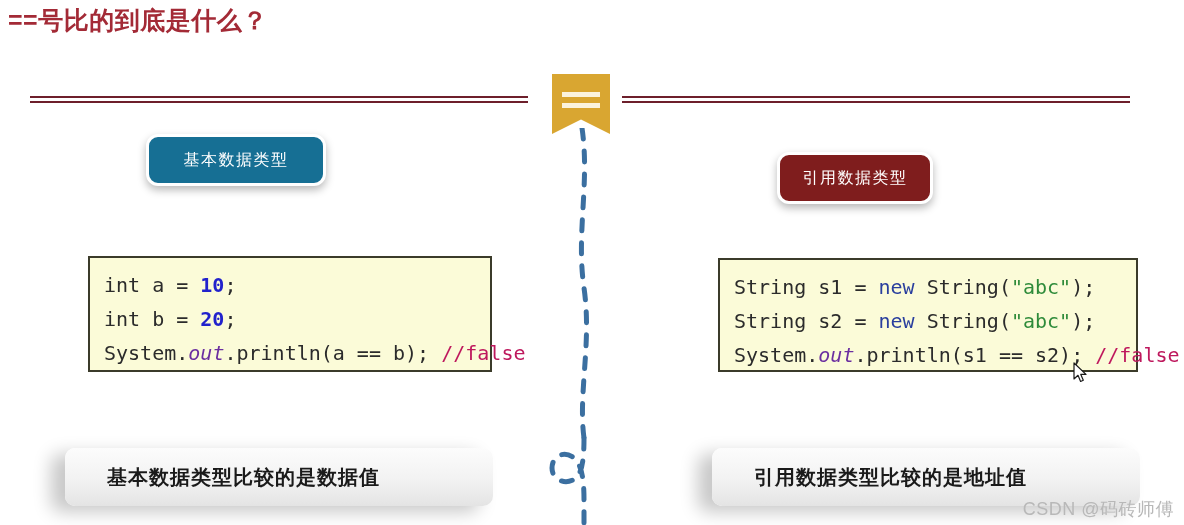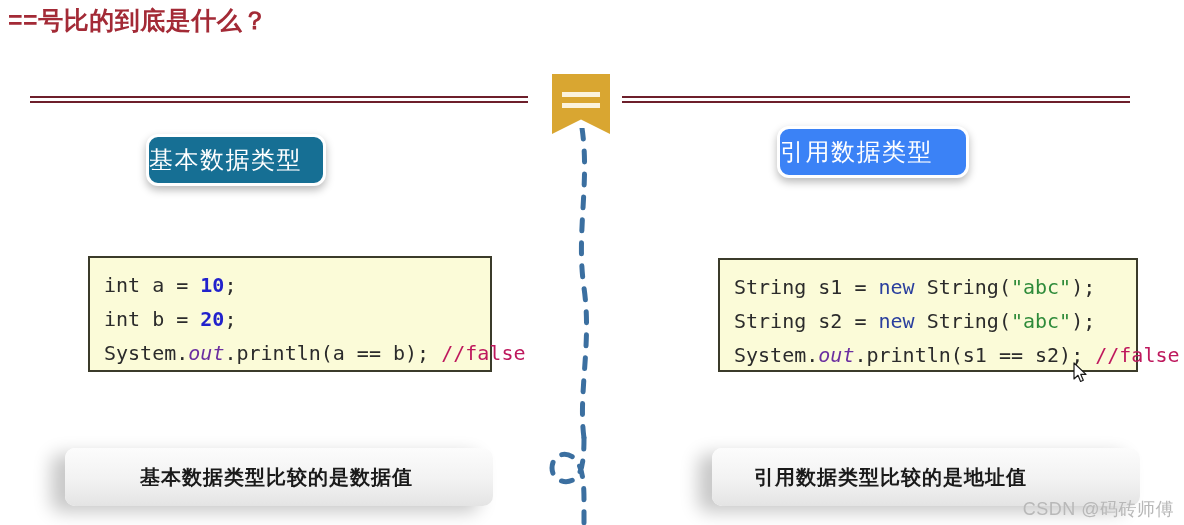--- a/index.html
+++ b/index.html
@@ -83,37 +83,37 @@
     height: 400px;
     pointer-events: none;
   }
 
   
   .pill {
     position: absolute;
     border-radius: 12px;
     display: flex;
     align-items: center;
-    justify-content: flex-start;
+    justify-content: center;
     color: #ffffff;
-    font-size: 24px;
+    font-size: 16px;
     letter-spacing: 1.5px;
     box-shadow: 0 4px 9px rgba(0,0,0,0.28);
     border: 3px solid #ffffff;
     box-sizing: border-box;
   }
   .pill-primitive {
     left: 146px;  top: 134px;
     width: 180px; height: 52px;
     background: #166f94;
   }
   .pill-reference {
-    left: 777px;  top: 126px;
-    width: 192px; height: 52px;
-    background: #3b82f6;
+    left: 777px;  top: 152px;
+    width: 156px; height: 52px;
+    background: #7f1d1d;
   }
 
   
   .code {
     position: absolute;
     background: #fbfbd8;
     border: 2px solid #3b3b2a;
     box-sizing: border-box;
     font-family: "DejaVu Sans Mono", "Liberation Mono", monospace;
     font-size: 20px;
@@ -141,21 +141,21 @@
     display: flex;
     align-items: center;
     box-sizing: border-box;
   }
   .conclusion span {
     font-size: 20px;
     font-weight: bold;
     color: #1a1a1a;
     letter-spacing: 1px;
   }
-  .conclusion-left  { left: 65px;  top: 448px; width: 428px; padding-left: 33px; }
+  .conclusion-left  { left: 65px;  top: 448px; width: 428px; }
   .conclusion-left  span { margin-left: 42px; }
   .conclusion-right { left: 712px; top: 448px; width: 428px; }
   .conclusion-right span { margin-left: 42px; }
 
   
   .watermark {
     position: absolute;
     right: 10px;
     bottom: 4px;
     font-size: 18px;

